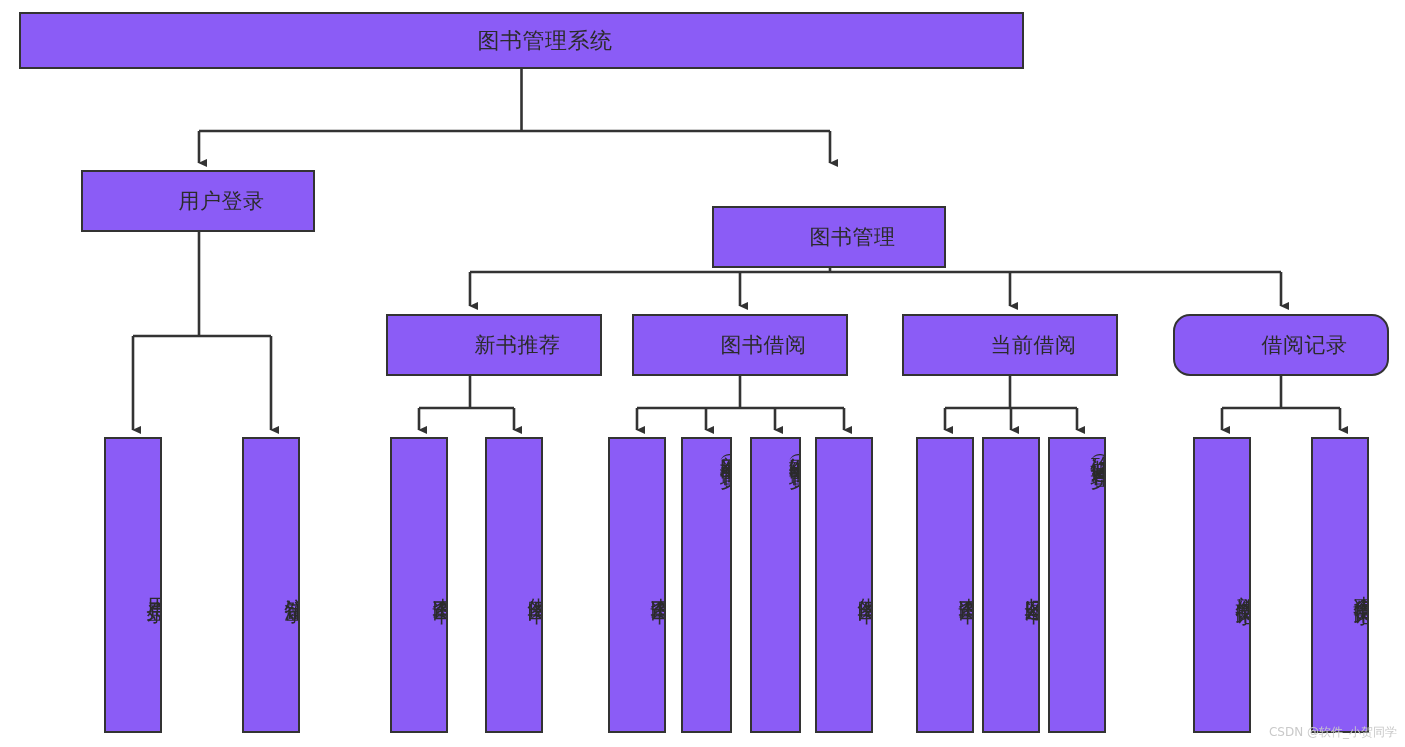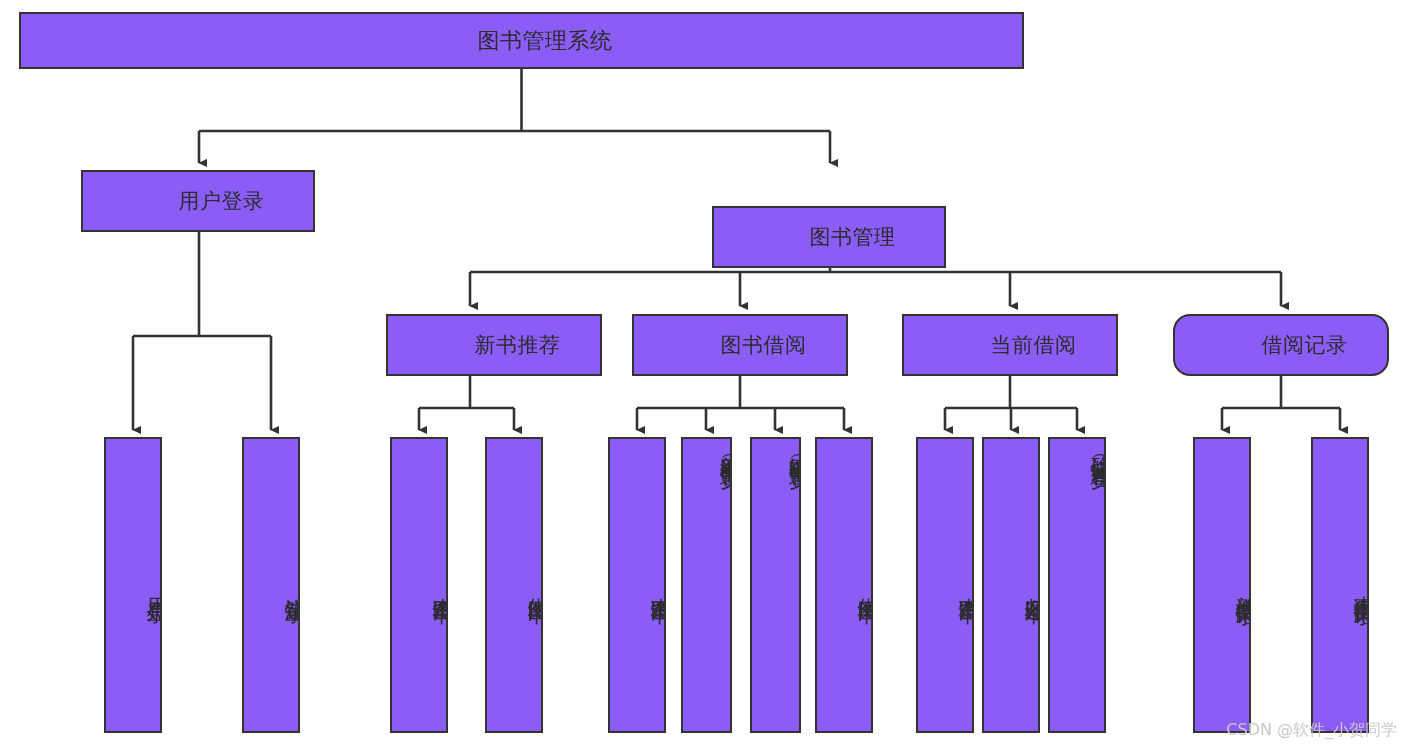--- a/index.html
+++ b/index.html
@@ -64,21 +64,21 @@
   .node.vert.centered {
     align-items: center;
   }
   .node.root .label {
     font-size: 22px;
   }
   .watermark {
     position: absolute;
     right: 8px;
     bottom: 6px;
-    font-size: 16px;
+    font-size: 12px;
     color: #c9c9c9;
     white-space: nowrap;
     font-family: "DejaVu Sans", "Liberation Sans", sans-serif;
   }
 </style>
 </head>
 <body>
 
 <div id="diagram-root">
 

